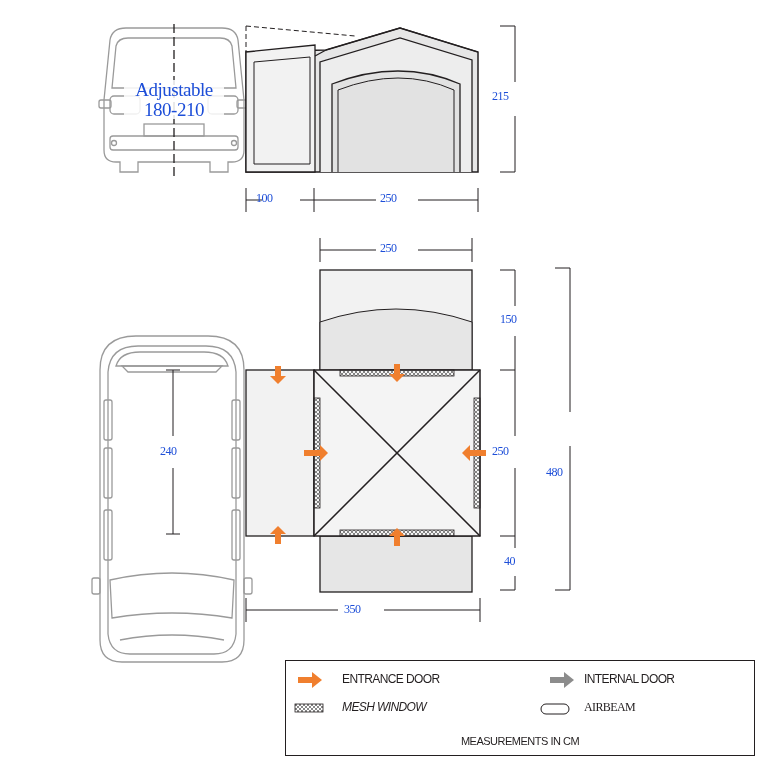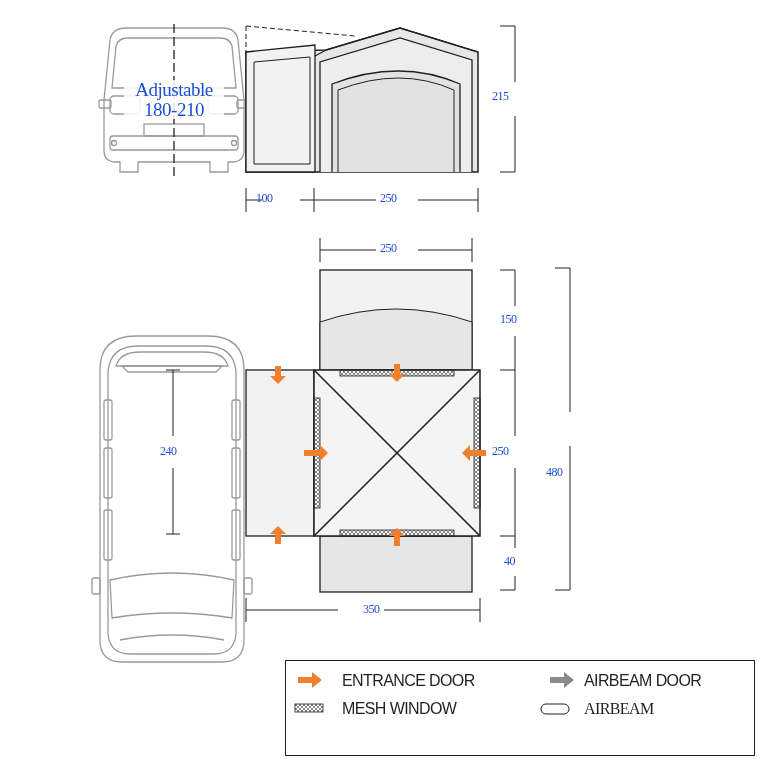--- a/index.html
+++ b/index.html
@@ -5,21 +5,21 @@
     html, body { margin: 0; padding: 0; background: #ffffff; }
     body { width: 776px; height: 776px; position: relative; overflow: hidden;
            font-family: "Liberation Sans", sans-serif; color: #231f20; }
     svg.diagram { position: absolute; left: 0; top: 0; }
     .lbl { position: absolute; font-family: Liberation Serif, serif; color: #1d4ed8;
            white-space: nowrap; line-height: 1; letter-spacing: -0.5px; }
     .dim { font-size: 12px; }
     .adj { font-size: 19px; text-align: center; background: rgba(255,255,255,0.85); }
     .legend { position: absolute; left: 285px; top: 660px; width: 470px; height: 96px;
               border: 1.5px solid #231f20; box-sizing: border-box; }
-    .leg-txt { position: absolute; font-size: 16px; letter-spacing: -0.6px; line-height: 1; }
+    .leg-txt { position: absolute; font-size: 12px; letter-spacing: -0.6px; line-height: 1; }
     .leg-note { position: absolute; font-size: 11px; letter-spacing: -0.5px; left: 0; right: 0;
                 text-align: center; top: 75px; line-height: 1; }
   </style>
 </head>
 <body>
 
 <svg class="diagram" width="776" height="776" viewBox="0 0 776 776" xmlns="http://www.w3.org/2000/svg">
   <defs>
     <pattern id="mesh" width="4" height="4" patternUnits="userSpaceOnUse">
       <path d="M0 4 L4 0 M0 0 L4 4" stroke="#555" stroke-width="0.7"></path>
@@ -154,42 +154,43 @@
 </div>
 <div class="lbl dim" style="left:492px; top:90px;">215</div>
 <div class="lbl dim" style="left:256px; top:192px;">100</div>
 <div class="lbl dim" style="left:380px; top:192px;">250</div>
 
 <div class="lbl dim" style="left:380px; top:242px;">250</div>
 <div class="lbl dim" style="left:500px; top:313px;">150</div>
 <div class="lbl dim" style="left:492px; top:445px;">250</div>
 <div class="lbl dim" style="left:504px; top:555px;">40</div>
 <div class="lbl dim" style="left:546px; top:421px;margin-top:45px;">480</div>
-<div class="lbl dim" style="left:344px; top:603px;margin-left:19px;">350</div>
+<div class="lbl dim" style="left:344px; top:603px;">350</div>
 <div class="lbl dim" style="left:160px; top:445px;">240</div>
 
 <div class="legend">
   <svg style="position:absolute; left:10px; top:10px;" width="28" height="18" viewBox="0 0 28 18">
     <path d="M2 6 L16 6 L16 1 L26 9 L16 17 L16 12 L2 12 Z" fill="#f07f2e"></path>
   </svg>
   <div class="leg-txt" style="left:56px; top:12px;">ENTRANCE DOOR</div>
 
   <svg style="position:absolute; left:262px; top:10px;" width="28" height="18" viewBox="0 0 28 18">
     <path d="M2 6 L16 6 L16 1 L26 9 L16 17 L16 12 L2 12 Z" fill="#8c8c8c"></path>
   </svg>
-  <div class="leg-txt" style="left:298px; top:12px;">AIRBEAM DOOR</div>
+  <div class="leg-txt" style="left:298px; top:12px;">INTERNAL DOOR</div>
 
   <svg style="position:absolute; left:8px; top:42px;" width="30" height="10" viewBox="0 0 30 10">
     <rect x="1" y="1" width="28" height="8" fill="url(#mesh2)" stroke="#231f20" stroke-width="0.8"></rect>
     <defs>
         <pattern id="mesh2" width="4" height="4" patternUnits="userSpaceOnUse">
           <path d="M0 4 L4 0 M0 0 L4 4" stroke="#555" stroke-width="0.7"></path>
         </pattern>
       </defs>
   </svg>
-  <div class="leg-txt" style="left:56px; top:40px;">MESH WINDOW</div>
+  <div class="leg-txt" style="left:56px; top:40px;font-style:italic;">MESH WINDOW</div>
 
   <svg style="position:absolute; left:254px; top:42px;" width="30" height="12" viewBox="0 0 30 12">
     <rect x="1" y="1" width="28" height="10" rx="5" fill="none" stroke="#231f20" stroke-width="1"></rect>
   </svg>
   <div class="leg-txt" style="left:298px; top:40px;font-family:Liberation Serif, serif;">AIRBEAM</div>
 
+  <div class="leg-note">MEASUREMENTS IN CM</div>
 </div>
 
 </body></html>

